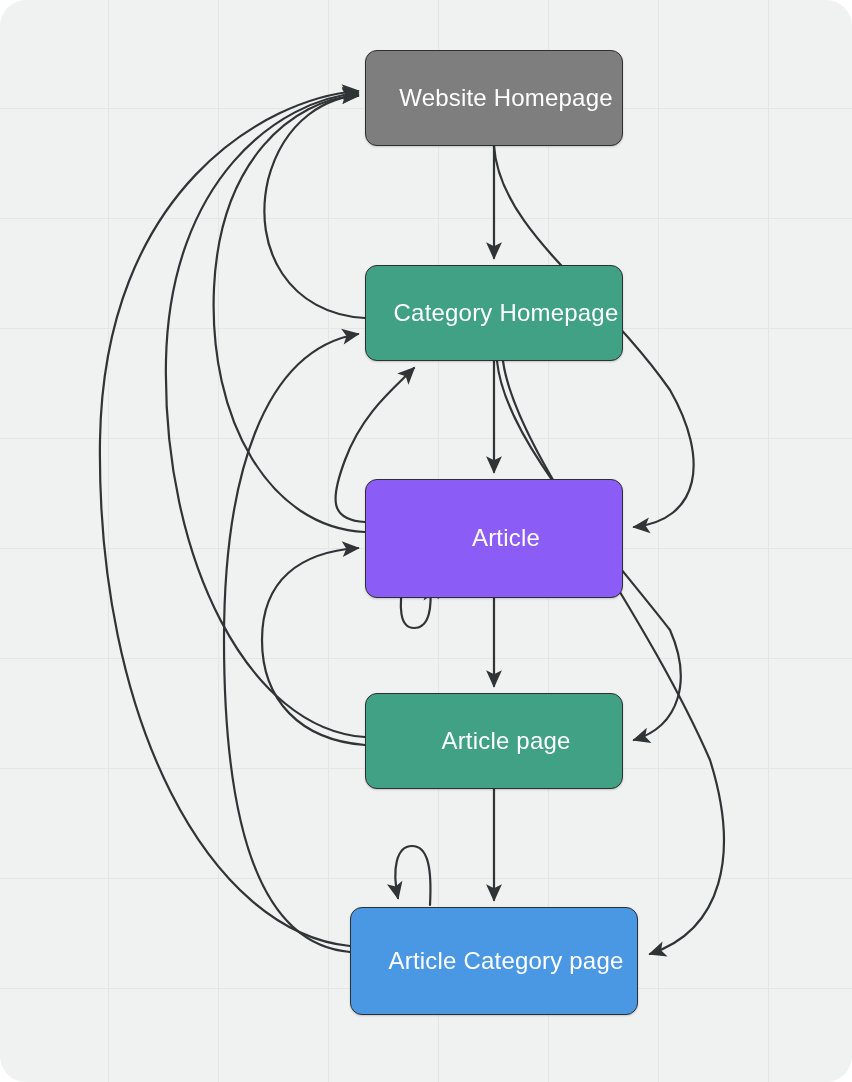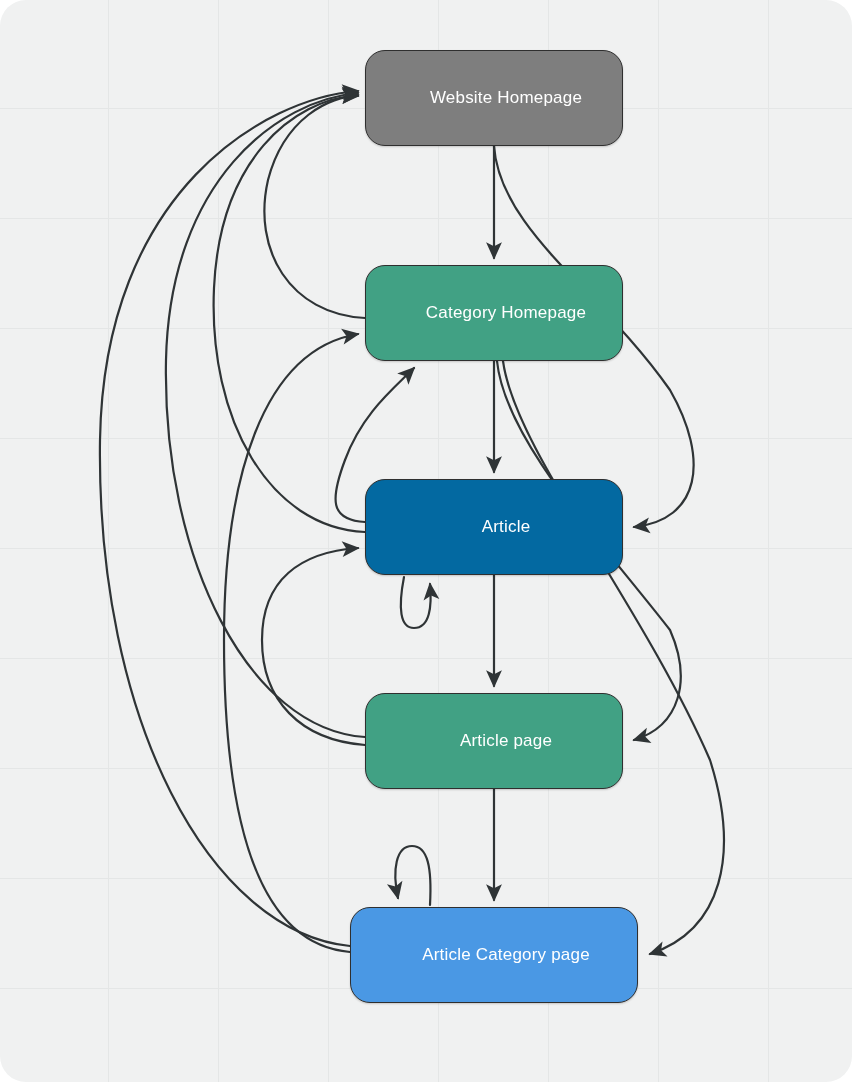--- a/index.html
+++ b/index.html
@@ -34,26 +34,26 @@
   #edges {
     position: absolute;
     inset: 0;
     width: 852px;
     height: 1082px;
   }
   .node {
     position: absolute;
     box-sizing: border-box;
     border: 1.6px solid #2f2f2f;
-    border-radius: 20px;
+    border-radius: 12px;
     display: flex;
     align-items: center;
     justify-content: center;
     color: #ffffff;
-    font-size: 17px;
+    font-size: 24px;
     letter-spacing: 0.2px;
     box-shadow: 0 1px 2px rgba(0,0,0,0.18);
     user-select: none;
     padding-left: 24px;
   }
   .node-label {
     pointer-events: none;
     text-align: center;
     line-height: 1.1;
   }
@@ -110,25 +110,25 @@
   </svg>
 
   <div class="node" style="left:365px; top:50px; width:258px; height:96px; background:#7e7e7e;">
     <span class="node-label">Website Homepage</span>
   </div>
 
   <div class="node" style="left:365px; top:265px; width:258px; height:96px; background:#41a184;">
     <span class="node-label">Category Homepage</span>
   </div>
 
-  <div class="node" style="left:365px; top:479px; width:258px; height:96px; background:#0369a1;justify-content:center;">
+  <div class="node" style="left:365px; top:479px; width:258px; height:119px; background:#8b5cf6;justify-content:center;">
     <span class="node-label">Article</span>
   </div>
 
   <div class="node" style="left:365px; top:693px; width:258px; height:96px; background:#41a184;">
     <span class="node-label">Article page</span>
   </div>
 
-  <div class="node" style="left:350px; top:907px; width:288px; height:96px; background:#4a98e4;">
+  <div class="node" style="left:350px; top:907px; width:288px; height:108px; background:#4a98e4;">
     <span class="node-label">Article Category page</span>
   </div>
 
 </div>
 
 </body></html>

